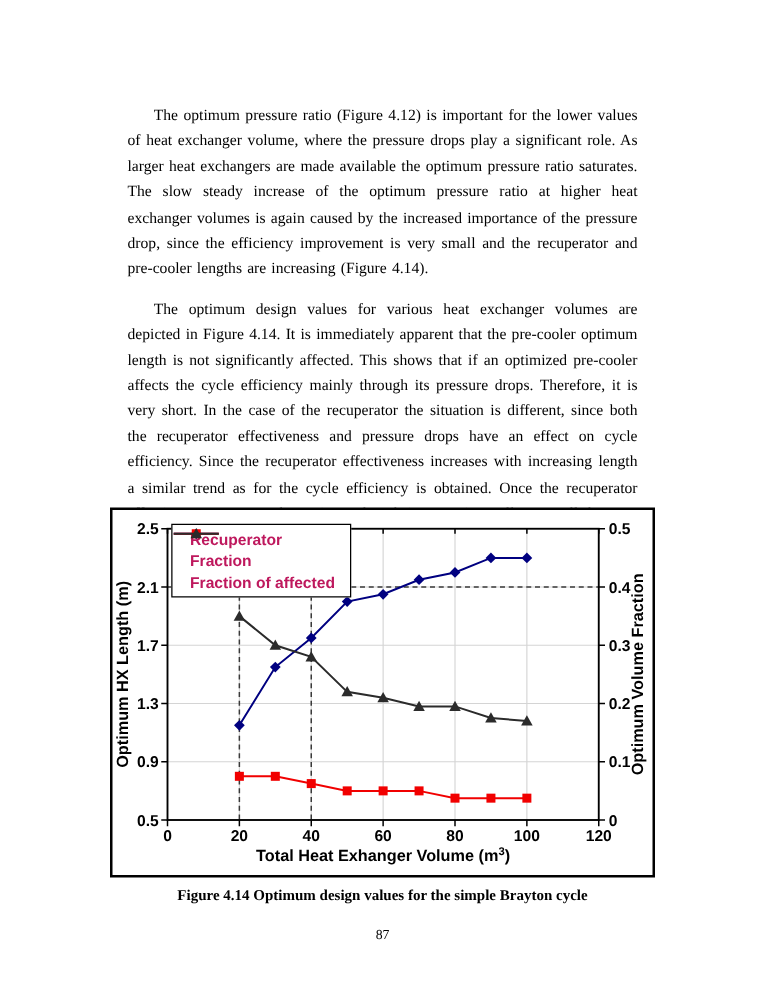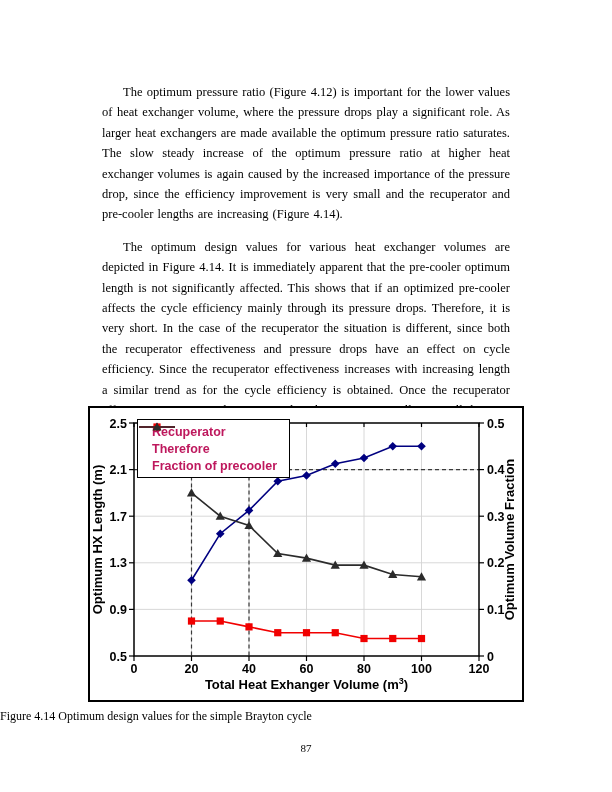--- a/index.html
+++ b/index.html
@@ -27,22 +27,22 @@
     border:1.5px solid #000; padding:3px 12px 3px 8px;
     display:flex; flex-direction:column; gap:0px; z-index:5;
   }
   .legend-item { display:flex; align-items:center; height:17px; }
   .legend-label {
     font-family:"Liberation Sans", sans-serif; font-weight:bold;
     font-size:12.5px; margin-left:6px; white-space:nowrap; color:#be185d;
   }
 
   .caption {
-    position:absolute; left:0; top:709px; width:612px; text-align:left;
-    font-weight:normal; font-size:12px;
+    position:absolute; left:0; top:709px; width:612px; text-align:center;
+    font-weight:bold; font-size:12px;
   }
   .pageno {
     position:absolute; left:0; top:742px; width:612px; text-align:center;
     font-size:11px;
   }
 </style>
 </head>
 <body>
 
 <div class="page">
@@ -173,28 +173,28 @@
               <line x1="1" y1="7" x2="37" y2="7" stroke="#000080" stroke-width="1.6"></line>
               <path d="M19 2.7L23.3 7L19 11.3L14.7 7Z" fill="#000080"></path>
             </svg>
             <span class="legend-label">Recuperator</span>
           </div>
           <div class="legend-item">
             <svg width="38" height="14">
               <line x1="1" y1="7" x2="37" y2="7" stroke="#f10000" stroke-width="1.6"></line>
               <rect x="15.4" y="3.4" width="7.2" height="7.2" fill="#f10000"></rect>
             </svg>
-            <span class="legend-label">Therefore</span>
+            <span class="legend-label">Fraction</span>
           </div>
           <div class="legend-item">
             <svg width="38" height="14">
               <line x1="1" y1="7" x2="37" y2="7" stroke="#2b2b2b" stroke-width="1.6"></line>
               <path d="M19 2.4000000000000004L23.6 10.6L14.4 10.6Z" fill="#2b2b2b"></path>
             </svg>
-            <span class="legend-label">Fraction of precooler</span>
+            <span class="legend-label">Fraction of affected</span>
           </div>
         </div>
     </div>
   </div>
 
   <div class="caption">Figure 4.14 Optimum design values for the simple Brayton cycle</div>
   <div class="pageno">87</div>
 
 </div>
 

